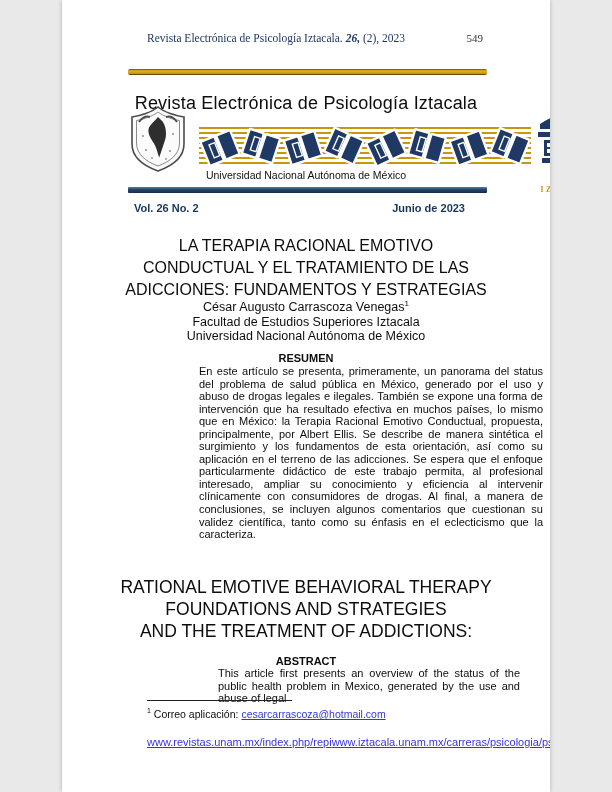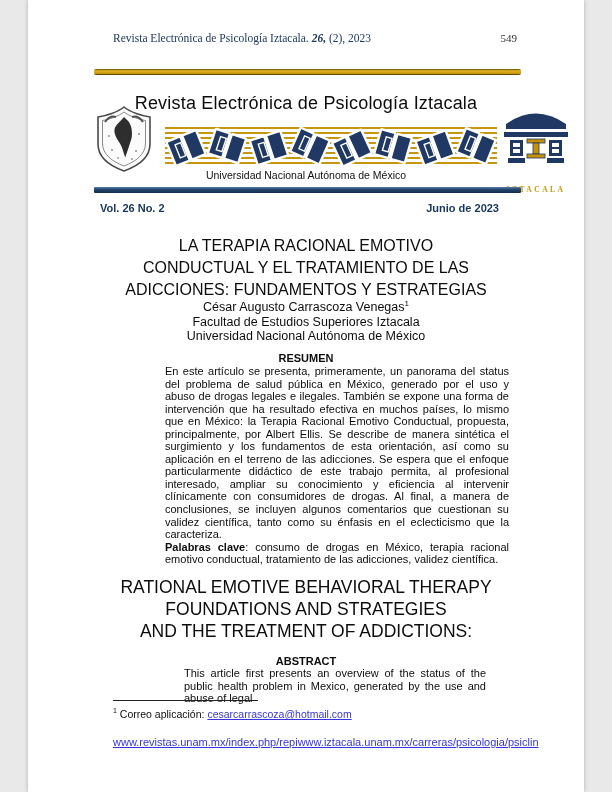--- a/index.html
+++ b/index.html
@@ -5,21 +5,21 @@
   :root{
     --navy:#1F3864;
     --gold:#C8960C;
     --gold-dark:#7A5C00;
     --link:#3535DF;
     --ink:#1a1a1a;
   }
   html,body{margin:0;padding:0;background:#e9e9e9;}
   .page{
     position:relative;
-    width:556px;height:792px;
+    width:488px;height:792px;
     margin:0 auto;
     background:#ffffff;
     font-family:"Liberation Sans",sans-serif;
     color:var(--ink);
     overflow:hidden;
     box-shadow:0 0 4px rgba(0,0,0,.25);
   }
   
   .running-head{
     position:absolute;top:32px;left:85px;right:67px;
@@ -202,21 +202,20 @@
 
   <div class="author-block">
     <div><span>César Augusto Carrascoza Venegas</span><sup>1</sup></div>
     <div>Facultad de Estudios Superiores Iztacala</div>
     <div>Universidad Nacional Autónoma de México</div>
   </div>
 
   <div class="resumen-head">RESUMEN</div>
   <div class="resumen-body">
     <p>En este artículo se presenta, primeramente, un panorama del status del problema de salud pública en México, generado por el uso y abuso de drogas legales e ilegales. También se expone una forma de intervención que ha resultado efectiva en muchos países, lo mismo que en México: la Terapia Racional Emotivo Conductual, propuesta, principalmente, por Albert Ellis. Se describe de manera sintética el surgimiento y los fundamentos de esta orientación, así como su aplicación en el terreno de las adicciones. Se espera que el enfoque particularmente didáctico de este trabajo permita, al profesional interesado, ampliar su conocimiento y eficiencia al intervenir clínicamente con consumidores de drogas. Al final, a manera de conclusiones, se incluyen algunos comentarios que cuestionan su validez científica, tanto como su énfasis en el eclecticismo que la caracteriza.</p>
-    <p><span class="kw-label">Palabras clave</span><span>: consumo de drogas en México, terapia racional emotivo conductual, tratamiento de las adicciones, validez científica.</span></p>
   </div>
 
   <div class="title-en">
     <span class="title-line">RATIONAL EMOTIVE BEHAVIORAL THERAPY</span>
     <span class="title-line">FOUNDATIONS AND STRATEGIES</span>
     <span class="title-line">AND THE TREATMENT OF ADDICTIONS:</span>
   </div>
 
   <div class="abstract-head">ABSTRACT</div>
   <div class="abstract-body">This article first presents an overview of the status of the public health problem in Mexico, generated by the use and abuse of legal</div>

